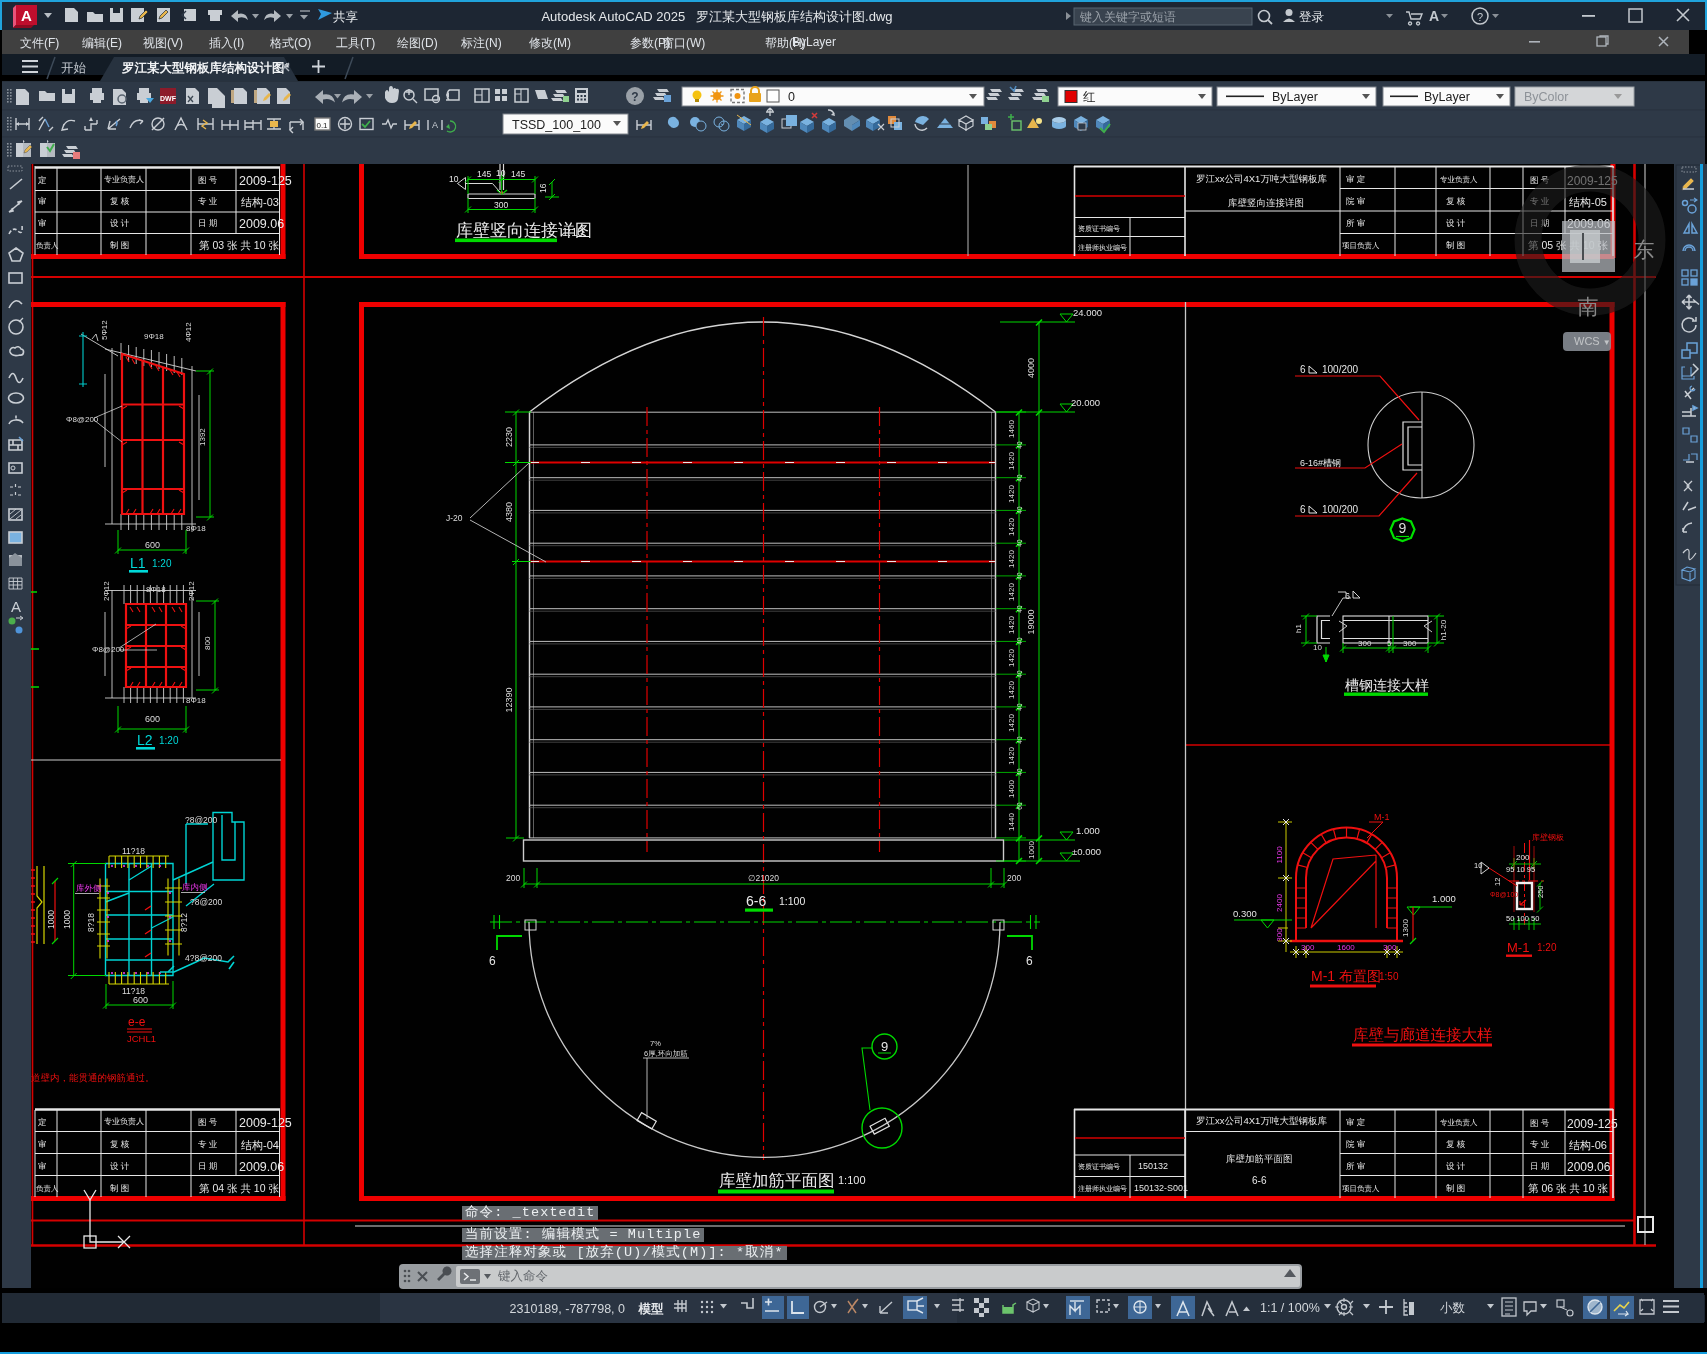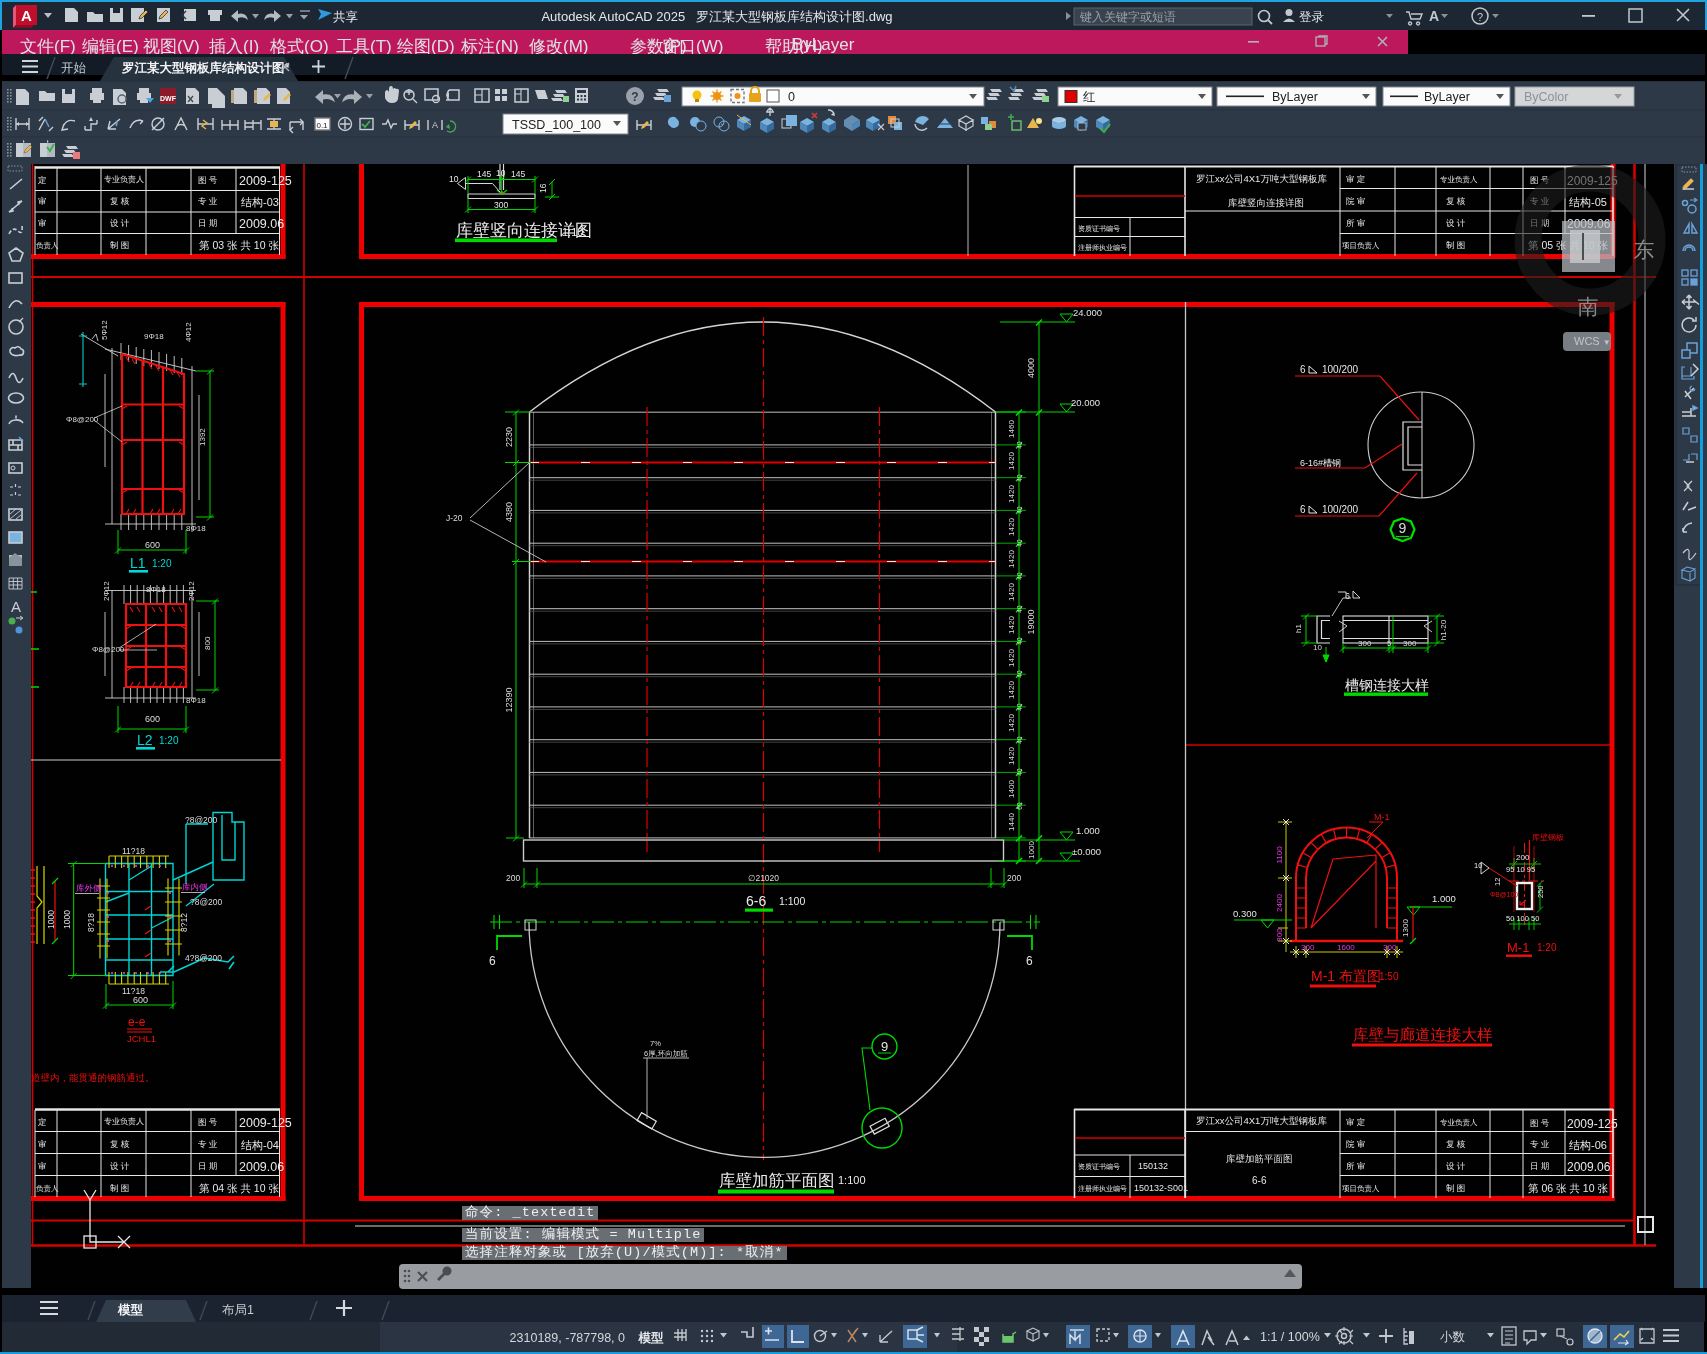--- a/index.html
+++ b/index.html
@@ -1,37 +1,37 @@
 <!DOCTYPE html>
 <html><head><meta charset="utf-8">
 <style>
 *{margin:0;padding:0;box-sizing:border-box}
 html,body{width:1707px;height:1354px;overflow:hidden;background:#000;font-family:"Liberation Sans",sans-serif;}
 .abs{position:absolute}
 #app{position:relative;width:1707px;height:1354px;background:#000}
 
 #titlebar{position:absolute;left:0;top:0;width:1707px;height:30px;background:#1d2633;border-top:2px solid #20a3dc;border-left:2px solid #20a3dc;border-right:2px solid #20a3dc}
-#menubar{position:absolute;left:2px;top:30px;width:1406px;height:24px;background:#be185d;color:#dfe3e8;font-size:17px}
+#menubar{position:absolute;left:2px;top:30px;width:1687px;height:24px;background:#404040;color:#dfe3e8;font-size:12px}
 .mi{position:absolute;top:5px;white-space:nowrap}
 #tabbar{position:absolute;left:2px;top:54px;width:1703px;height:21px;background:#131c26;color:#cfd4da;font-size:12.5px}
 #toolrows{position:absolute;left:2px;top:81px;width:1703px;height:83px;background:#2e3947}
 
 #leftdock{position:absolute;left:2px;top:164px;width:29px;height:1124px;background:#2e3947}
 #rightdock{position:absolute;left:1674px;top:164px;width:33px;height:1124px;background:#2e3947}
 #rightdock2{position:absolute;left:1700px;top:164px;width:3px;height:1124px;background:#149ddd}
 
 #canvas{position:absolute;left:31px;top:164px;width:1643px;height:1124px;background:#010101}
 
 .cmdline{position:absolute;color:#eceff1;font-size:13.5px;letter-spacing:1.1px;font-family:Liberation Mono, monospace;background:#696e73;padding:0 3px;white-space:nowrap;line-height:14px}
 
 #cmdbar{position:absolute;left:399px;top:1264px;width:903px;height:25px;background:#999da1;border-radius:4px;}
 #cmdinput{position:absolute;left:57px;top:2px;width:844px;height:21px;background:#c9cbcc;border-radius:2px;color:#63676c;font-size:12.5px;line-height:21px}
 
 #modeltabs{position:absolute;left:2px;top:1295px;width:1703px;height:27px;background:#1a232f;color:#d6dade;font-size:12.5px}
-#statusbar{position:absolute;left:2px;top:1322px;width:1702px;height:30px;background:#252f3c;color:#0ea5e9;font-size:12.5px}
+#statusbar{position:absolute;left:2px;top:1293px;width:1702px;height:30px;background:#252f3c;color:#0ea5e9;font-size:12.5px}
 #bottomline{position:absolute;left:0;top:1352px;width:1707px;height:2px;background:#149ddd}
 </style></head>
 <body>
 <div id="app">
 <div id="titlebar">
 <svg class="abs" style="left:0;top:0" width="1703" height="28" viewBox="2 2 1703 28">
 
 <rect x="16" y="5" width="21" height="20" fill="#c00e2d"></rect>
         <path d="M16 5 l-3 3 v20 l3 -3 z" fill="#e8547a"></path>
         <path d="M16 25 l-3 3 h18 l3-3 z" fill="#8f0a21"></path>
@@ -1074,20 +1074,28 @@
           <circle cx="6" cy="7" r="1.3"></circle>
           <circle cx="10" cy="7" r="1.3"></circle>
           <circle cx="6" cy="12" r="1.3"></circle>
           <circle cx="10" cy="12" r="1.3"></circle>
           <circle cx="6" cy="17" r="1.3"></circle>
           <circle cx="10" cy="17" r="1.3"></circle>
         </g>
 <path d="M19 8 l9 9 M28 8 l-9 9" stroke="#4a4e53" stroke-width="2"></path>
 <path d="M40 17 l6 -6 a4.5 4.5 0 1 0 -2 -2 l-6 6 z" fill="#4a4e53"></path>
 </svg>
+<div id="cmdinput">
+<svg class="abs" style="left:4px;top:3px" width="32" height="16" viewBox="0 0 32 16">
+<rect x="0" y="0" width="20" height="15" rx="2" fill="#6d7176"></rect>
+          <path d="M4 4 l4 3.5 -4 3.5 M10 11 h6" stroke="#e8eaec" stroke-width="1.5" fill="none"></path>
+<path d="M24 5 l7 0 -3.5 5 z" fill="#55595e"></path>
+</svg>
+<span style="margin-left:42px">键入命令</span>
+</div>
 <div class="abs" style="right:6px;top:5px;width:0;height:0;border-left:6px solid transparent;border-right:6px solid transparent;border-bottom:8px solid #55595e"></div>
 </div>
 <div id="rightdock">
 <svg width="31" height="1124" viewBox="1674 164 31 1124">
 <rect x="1676" y="165" width="26" height="420" fill="none" stroke="#232d38" stroke-width="1"></rect>
 <rect x="1682" y="167" width="14" height="5" fill="none" stroke="#8a929b" stroke-dasharray="1.5 1.5" stroke-width="1"></rect>
 <g stroke="#6aa2d8" stroke-width="1.5" fill="none">
 <path d="M1683 186 l8 -8 3 3 -8 8 -4 1 z" fill="#e8b64c" stroke="#555" stroke-width="0.7"></path>
           <path d="M1683 189 h11" stroke="#c9ced4"></path>
 <circle cx="1685" cy="203" r="2.5"></circle>

